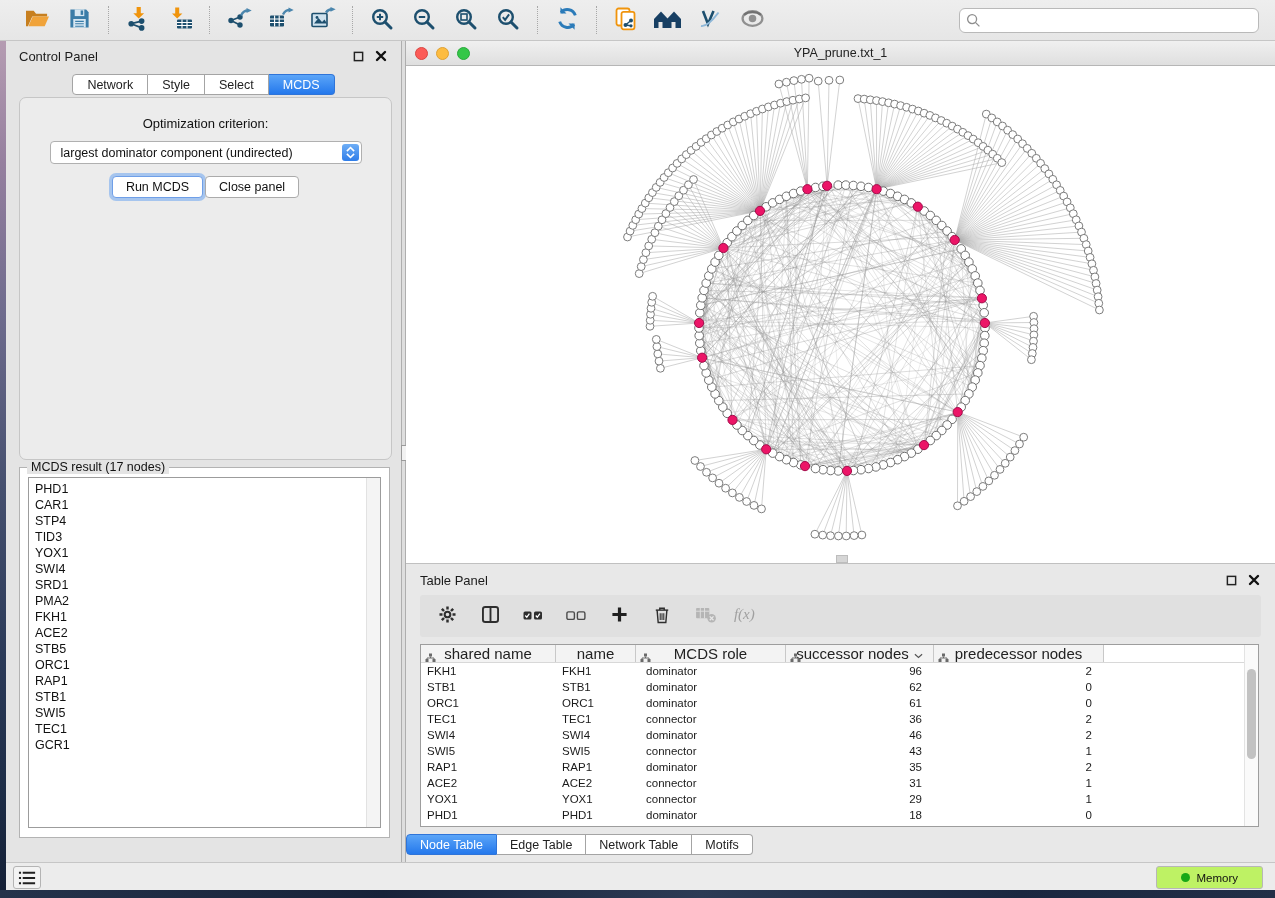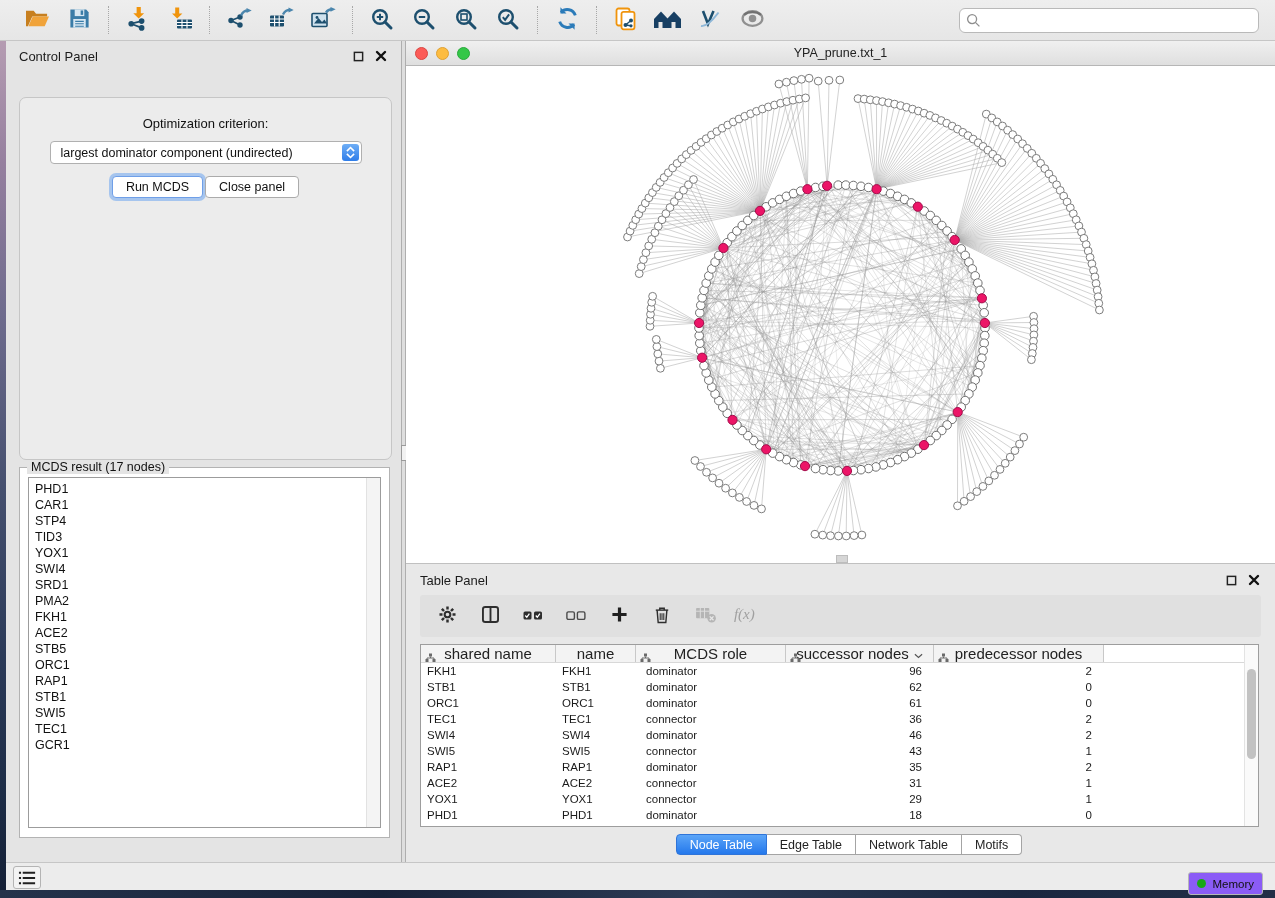--- a/index.html
+++ b/index.html
@@ -116,36 +116,36 @@
   .tr .td:nth-child(1){width:135px; padding-left:6px}
   .tr .td:nth-child(2){width:80px;  padding-left:6px}
   .tr .td:nth-child(3){width:150px; padding-left:10px}
   .tr .td:nth-child(4){width:148px; text-align:right; padding-right:12px}
   .tr .td:nth-child(5){width:170px; text-align:right; padding-right:12px}
   .vscroll { position:absolute; right:0; top:0; bottom:0; width:14px;
     background:#fafafa; border-left:1px solid #e3e3e3; }
   .vthumb { position:absolute; left:2px; right:2px; top:24px; height:90px;
     background:#c2c2c2; border-radius:5px; }
 
-  .tp-tabs { position:absolute; left:17px; right:0; bottom:7px; display:flex; justify-content:center; }
+  .tp-tabs { position:absolute; left:0; right:0; bottom:7px; display:flex; }
   .tp-tab { height:21px; padding:0 13px; font-size:12.5px; color:#222; background:#fff;
     border:1px solid #a4a4a4; border-left:none; cursor:pointer; }
   .tp-tab:first-child { border-left:1px solid #a4a4a4; border-radius:4px 0 0 4px; }
   .tp-tab:last-child { border-radius:0 4px 4px 0; }
   .tp-tab.active { background:linear-gradient(#5ba5f8,#2478ec); color:#fff; border-color:#2f74d8; }
 
   
   .status-bar { position:absolute; left:6px; top:862px; width:1269px; height:28px;
     background:#ececec; border-top:1px solid #c6c6c6; }
   .sb-menu { position:absolute; left:7px; top:3px; width:28px; height:23px; background:#f3f3f3;
     border:1px solid #b4b4b4; border-radius:3px; display:flex; align-items:center;
     justify-content:center; cursor:pointer; }
-  .sb-memory { position:absolute; right:12px; top:9px; height:23px; background:#8b5cf6;
+  .sb-memory { position:absolute; right:12px; top:3px; height:23px; background:#bef264;
     border:1px solid #b7b7b7; border-radius:3px; display:flex; align-items:center;
-    gap:6px; padding:0 8px; font-size:11.5px; color:#111; cursor:pointer; }
+    gap:6px; padding:0 24px; font-size:11.5px; color:#111; cursor:pointer; }
   .sb-memory .dot { width:9px; height:9px; border-radius:50%; background:#17a817; }
 </style>
 </head>
 <body>
 
 <div id="app">
 
   <div class="toolbar">
     <div id="tb-groups" class="tb-groups">
         <div class="tb-group">
@@ -312,20 +312,26 @@
               <rect x="1.5" y="1.5" width="9" height="9" fill="none" stroke="#222" stroke-width="1.6"></rect>
             </svg>
           </button>
         <button class="wbtn">
             <svg viewBox="0 0 12 12" width="12" height="12">
               <path d="M2 2l8 8M10 2l-8 8" stroke="#111" stroke-width="2.4" stroke-linecap="round"></path>
             </svg>
           </button>
       </span>
     </div>
+    <div id="cp-tabs" class="cp-tabs">
+        <button class="cp-tab">Network</button>
+        <button class="cp-tab">Style</button>
+        <button class="cp-tab">Select</button>
+        <button class="cp-tab active">MCDS</button>
+      </div>
     <div class="cp-inner">
       <div class="opt-label">Optimization criterion:</div>
       <div class="opt-select">
         <span class="opt-select-text">largest dominator component (undirected)</span>
         <span class="opt-stepper">
             <svg viewBox="0 0 10 14" width="9" height="13">
               <path d="M1 5.5L5 1.5l4 4" fill="none" stroke="#fff" stroke-width="1.8"></path>
               <path d="M1 8.5l4 4 4-4" fill="none" stroke="#fff" stroke-width="1.8"></path>
             </svg>
           </span>

